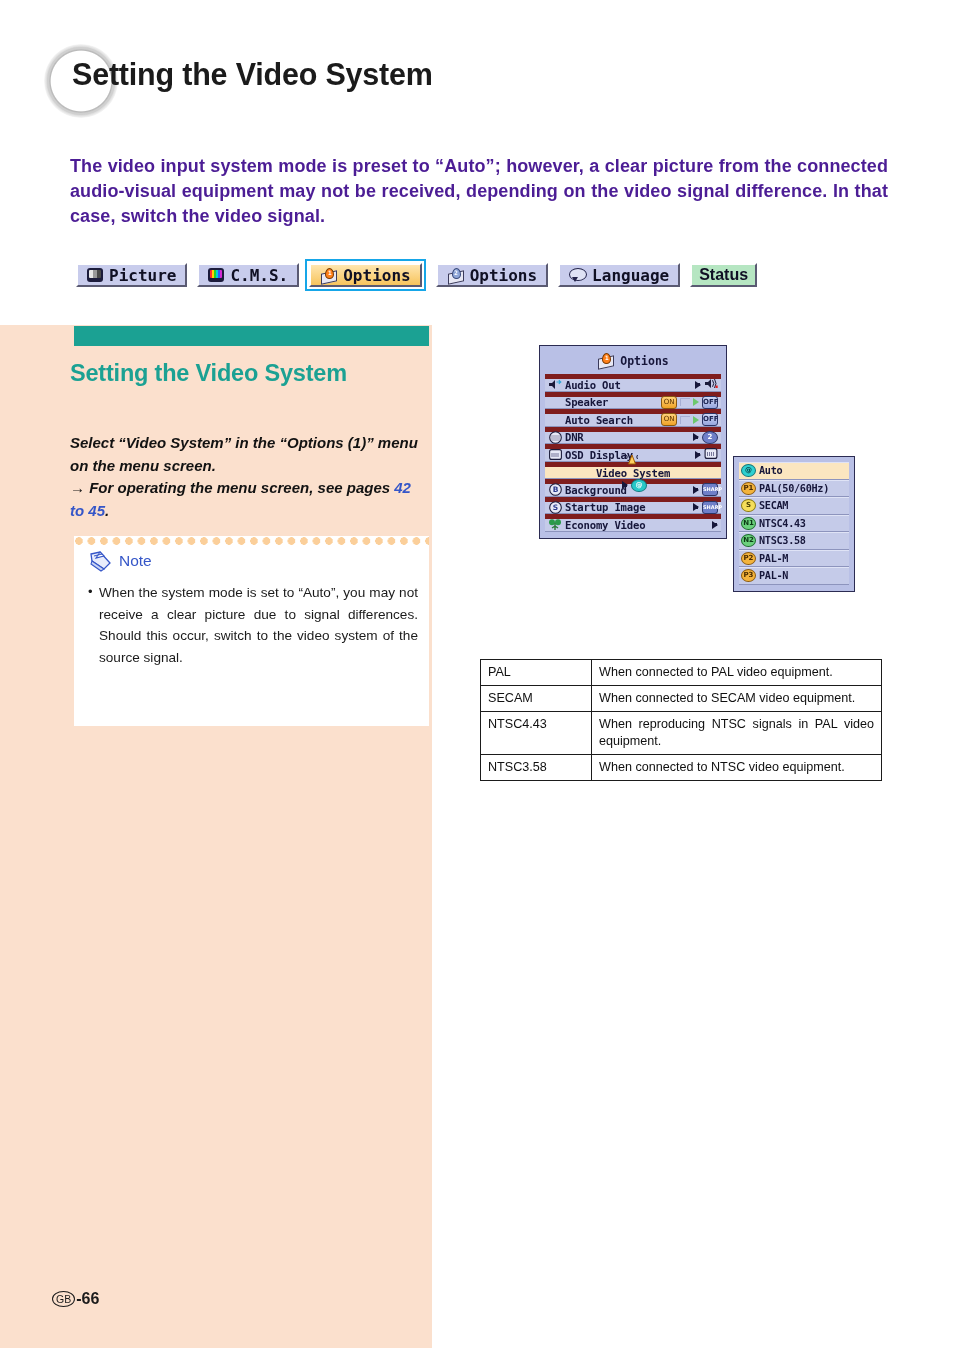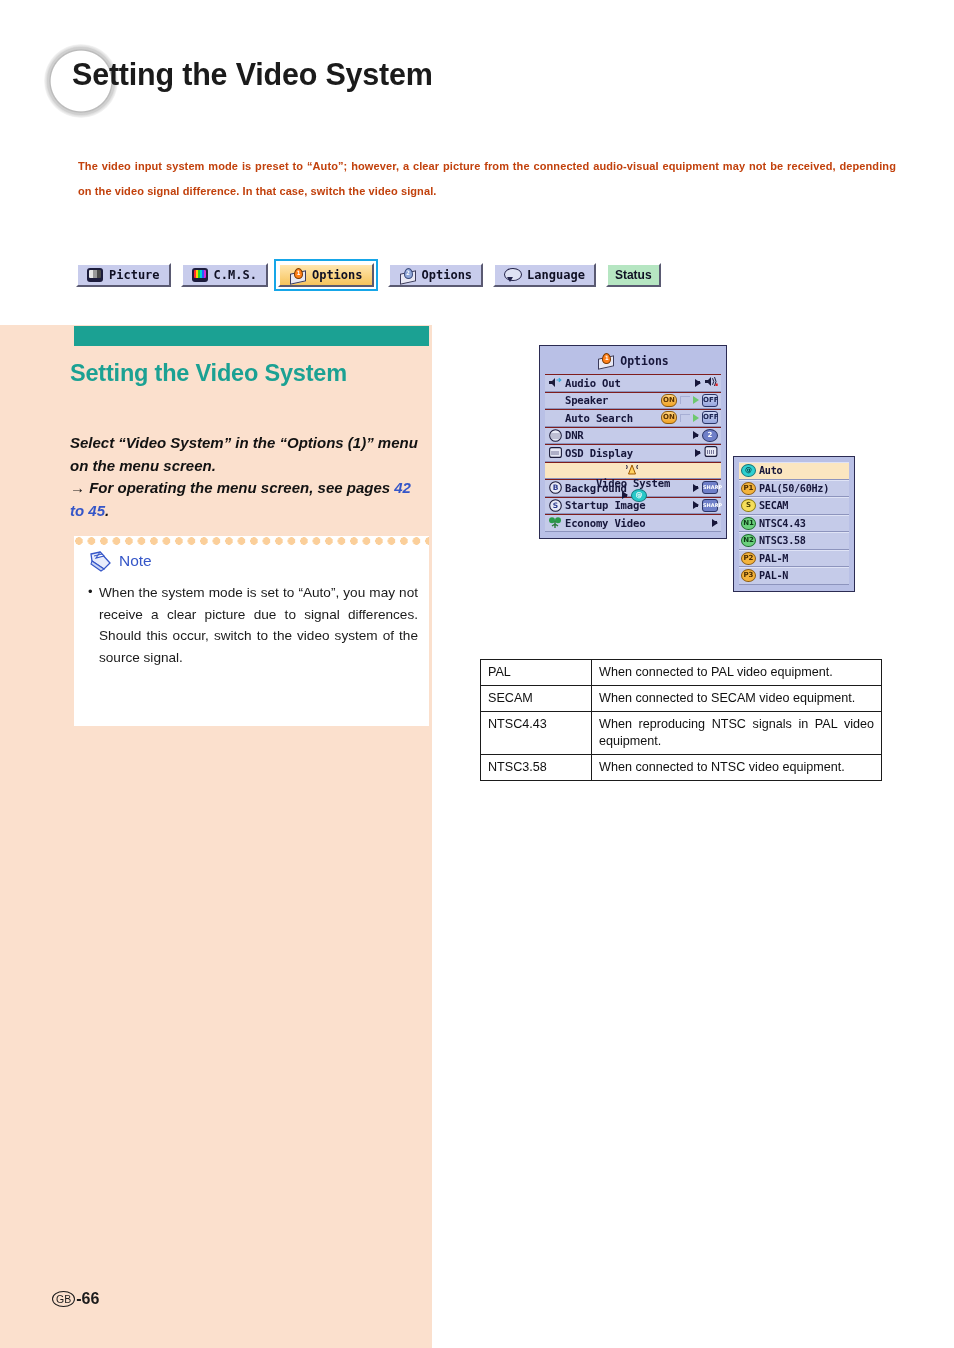--- a/index.html
+++ b/index.html
@@ -55,27 +55,27 @@
     top: 57px;
     font-size: 30.5px;
     font-weight: bold;
     color: #1b1b1b;
     letter-spacing: -0.2px;
   }
 
   
   #intro-paragraph {
     position: absolute;
-    left: 78px;
+    left: 70px;
     top: 154px;
     width: 818px;
-    font-size: 11px;
+    font-size: 18px;
     font-weight: bold;
     line-height: 25px;
-    color: #c2410c;
+    color: #4c1d95;
     text-align: justify;
     letter-spacing: 0.1px;
   }
 
   
   #tab-bar {
     position: absolute;
     left: 76px;
     top: 263px;
     display: flex;
@@ -93,21 +93,21 @@
     border-top: 2px solid #ffffff;
     border-left: 2px solid #ffffff;
     border-right: 2px solid #5a5a72;
     border-bottom: 2px solid #5a5a72;
     font-size: 12.5px;
     font-weight: bold;
     color: #101024;
     font-family: "DejaVu Sans Mono", monospace;
     position: relative;
   }
-  .tab .tab-label { white-space: nowrap; font-size: 12px; text-align: center; }
+  .tab .tab-label { white-space: nowrap; font-size: 16px; text-align: center; }
   .tab.selected {
     background: linear-gradient(#ffe6b0, #f7c45c);
   }
   .tab-wrap { position: relative; padding: 0; }
   .tab-wrap.active-outline {
     border: 2px solid #16a6e8;
     padding: 2px;
     margin: -4px 0 0 -4px;
   }
   .tab.status-tab {
@@ -266,27 +266,28 @@
     display: flex;
     align-items: center;
     justify-content: center;
     gap: 6px;
   }
   .osd-row {
     display: flex;
     align-items: center;
     height: 17.5px;
     background: #c5cbe9;
-    border-top: 1px solid #7f1d1d;
+    border-top: 5px solid #7f1d1d;
     border-bottom: 1px solid #8d94bd;
     padding: 0 3px;
     font-size: 10.6px;
     font-weight: bold;
     color: #16163a;
     box-sizing: border-box;
+    justify-content: center;
   }
   .osd-row.highlight { background: #fbe6c0; flex-direction: column; }
   .osd-row .osd-ic { width: 14px; flex: 0 0 14px; margin-right: 3px; display:flex; align-items:center; justify-content:center;}
   .osd-row .osd-text { flex: 1 1 auto; white-space: nowrap; letter-spacing: -0.2px;}
   .osd-row .osd-right { display: flex; align-items: center; gap: 3px; }
   .arrow-r {
     width: 0; height: 0; position: relative;
     border-top: 4px solid transparent; border-bottom: 4px solid transparent;
     border-left: 6px solid #16163a; margin-left: 3px;
   }
@@ -294,21 +295,21 @@
     content:""; position:absolute; left:-6px; top:-1.5px; width:5px; height:3px; background:#16163a;
   }
   .badge {
     width: 14px; height: 11px; border-radius: 3px;
     background: #6f7fc8; border: 1px solid #2b3566;
     font-size: 7px; color: #fff; text-align: center; line-height: 10px;
     font-family: "DejaVu Sans", sans-serif;
   }
   .badge.round { border-radius: 50%; }
   .badge.teal { background: #28c8c8; border-color:#11797e;}
-  .badge.onoff-on { background: linear-gradient(#ffd27a,#f0a326); border-color:#8a5a10; color:#5a3200; font-weight:bold;border-radius:6px;}
+  .badge.onoff-on { background: linear-gradient(#ffd27a,#f0a326); border-color:#8a5a10; color:#5a3200; font-weight:normal;}
   .badge.onoff-off { background: linear-gradient(#cfd8f5,#97a6dd); border-color:#2b3566; color:#1a2250; font-weight:bold;}
   .sw-arrow {
     width:0;height:0;border-top:4px solid transparent;border-bottom:4px solid transparent;
     border-left:6px solid #6ec86e;
   }
   .sw-arrow-dim {
     width:9px;height:7px;border:1.5px solid #a7aed4;border-right:none;border-bottom:none;
   }
 
   

